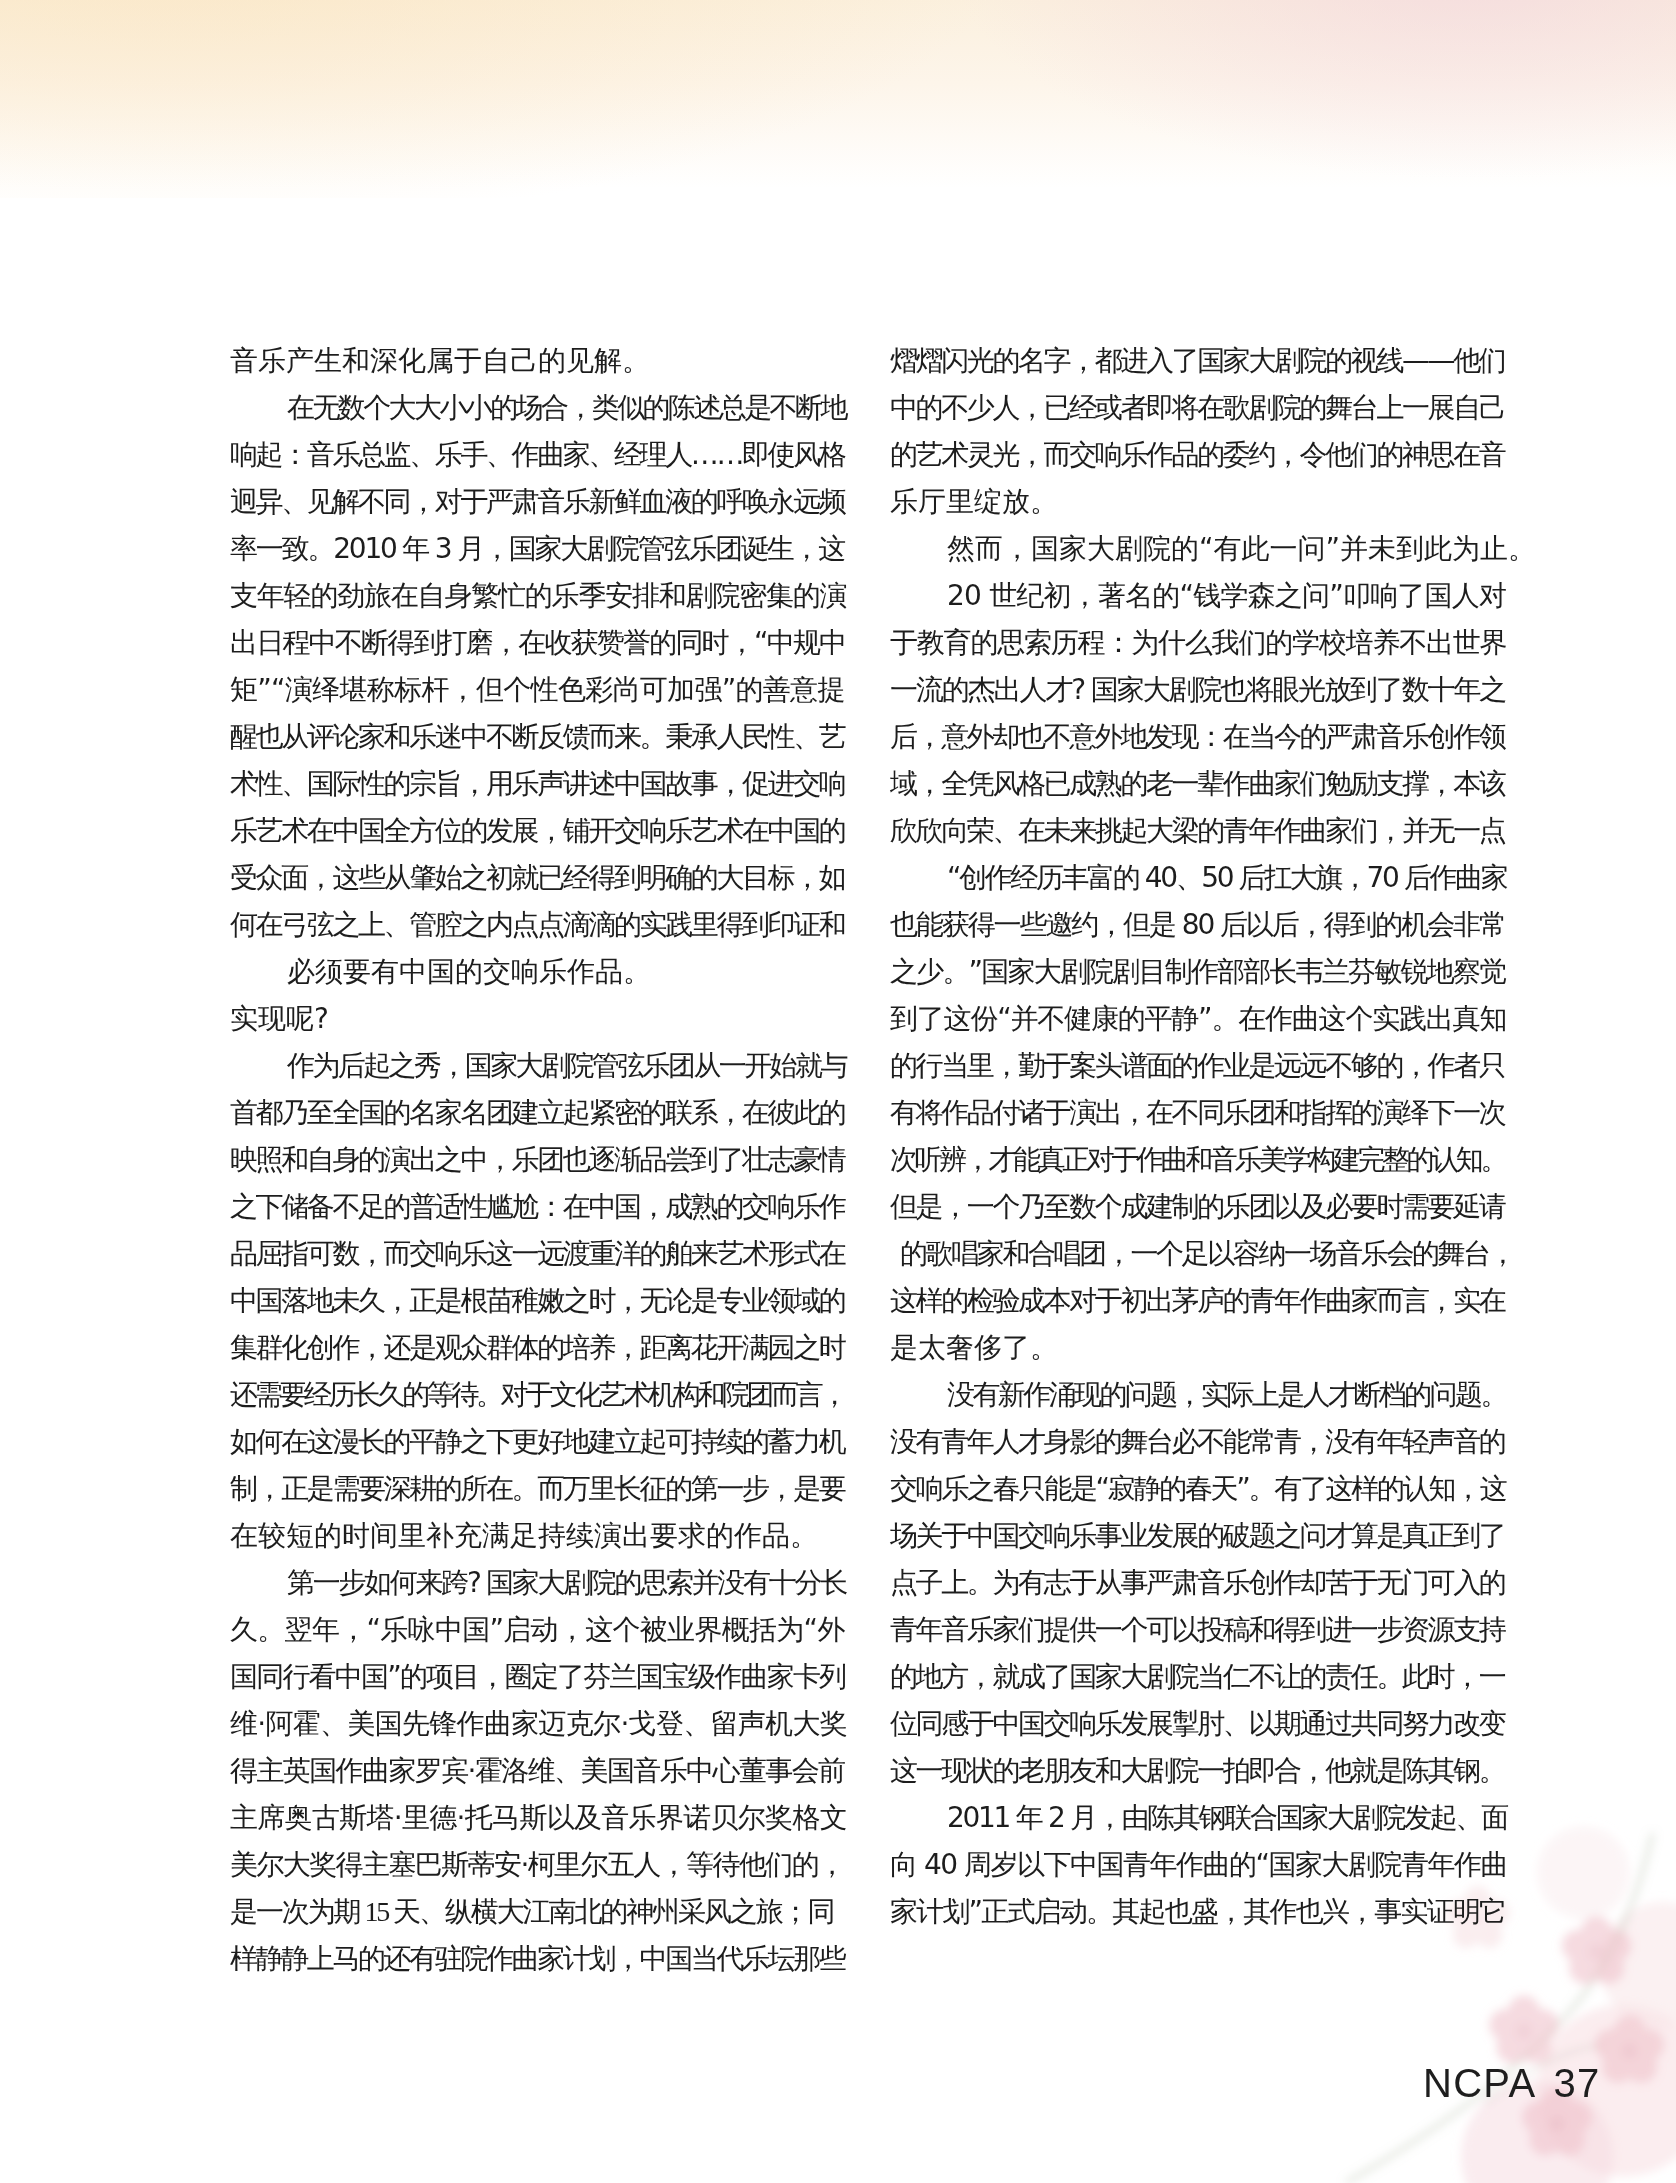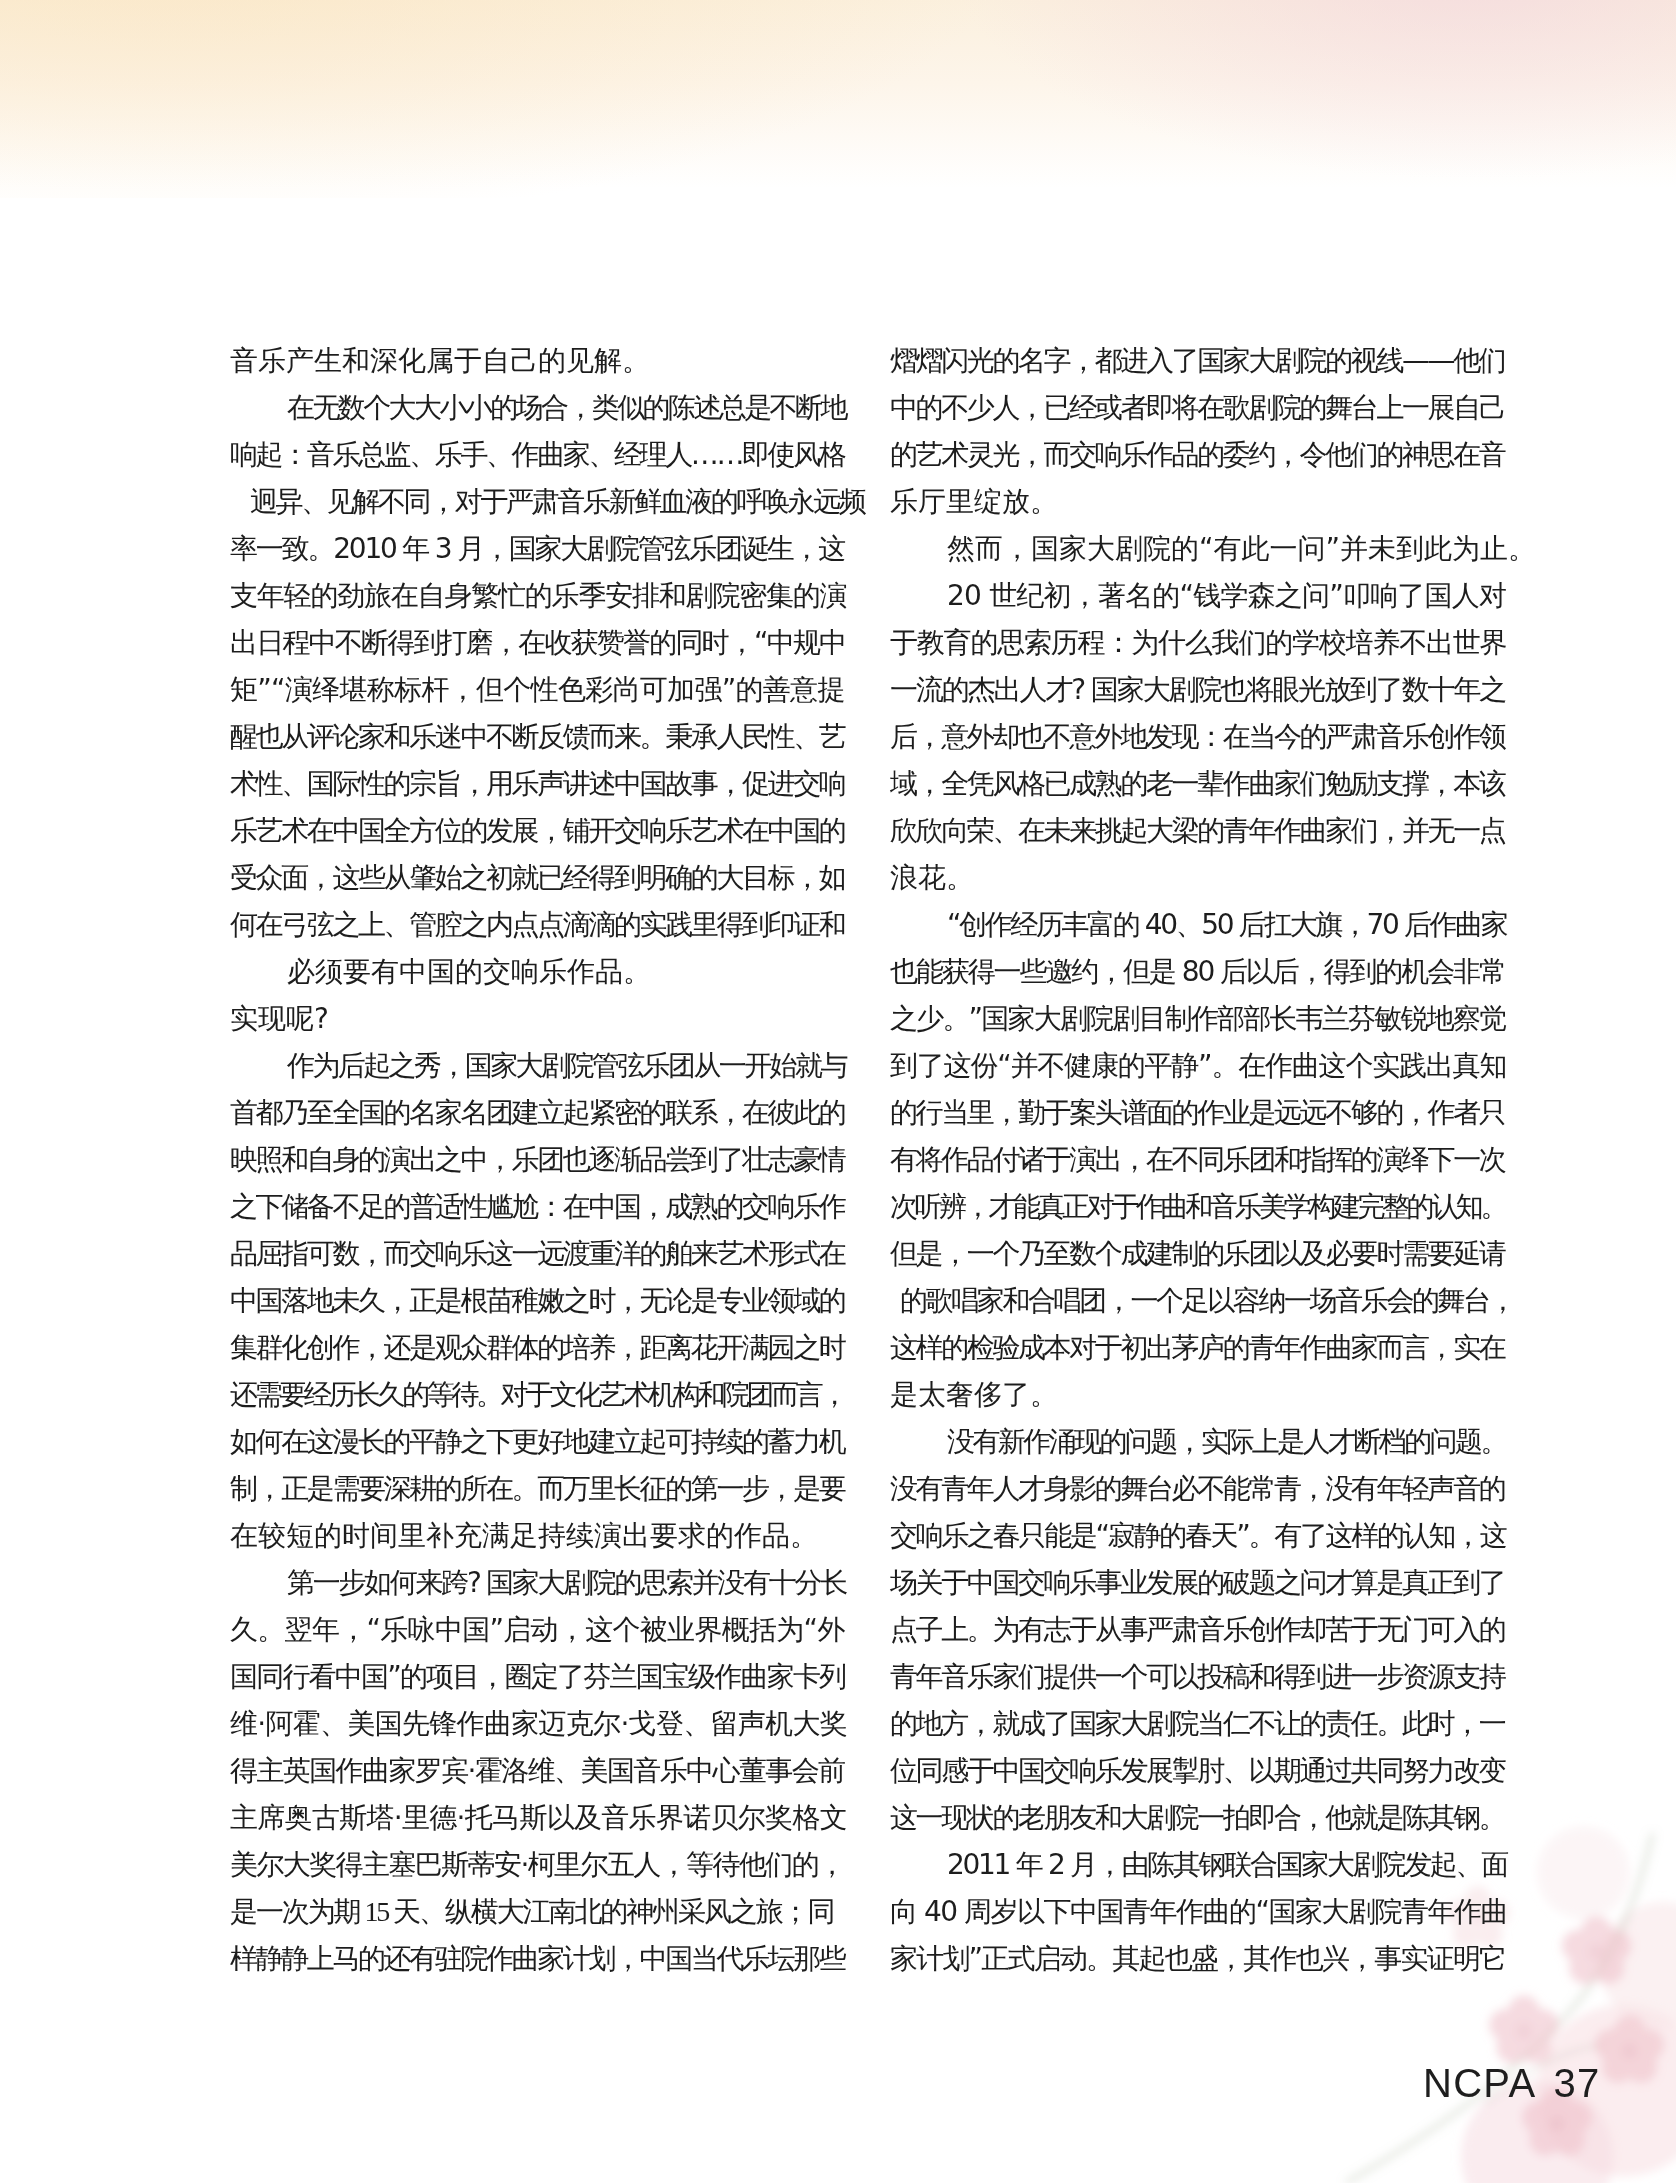--- a/index.html
+++ b/index.html
@@ -88,21 +88,21 @@
           <circle cx="240" cy="280" r="8"></circle>
       </g>
     </g>
   </svg>
 
   <main class="article">
     <section class="column col-left">
         <div class="line para-end">音乐产生和深化属于自己的见解。</div>
         <div class="line indent" style="letter-spacing: -2.6px;">在无数个大大小小的场合，类似的陈述总是不断地</div>
         <div class="line" style="letter-spacing: -2.4px;">响起：音乐总监、乐手、作曲家、经理人……即使风格</div>
-        <div class="line" style="letter-spacing: -2.4px; margin-left: 20px;">迥异、见解不同，对于严肃音乐新鲜血液的呼唤永远频</div>
+        <div class="line" style="letter-spacing: -2.4px;">迥异、见解不同，对于严肃音乐新鲜血液的呼唤永远频</div>
         <div class="line" style="letter-spacing: -2.2px;">率一致。2010 年 3 月，国家大剧院管弦乐团诞生，这</div>
         <div class="line" style="letter-spacing: -1.2px;">支年轻的劲旅在自身繁忙的乐季安排和剧院密集的演</div>
         <div class="line" style="letter-spacing: -1.8px;">出日程中不断得到打磨，在收获赞誉的同时，“中规中</div>
         <div class="line" style="letter-spacing: -0.7px;">矩”“演绎堪称标杆，但个性色彩尚可加强”的善意提</div>
         <div class="line" style="letter-spacing: -2.4px;">醒也从评论家和乐迷中不断反馈而来。秉承人民性、艺</div>
         <div class="line" style="letter-spacing: -2.4px;">术性、国际性的宗旨，用乐声讲述中国故事，促进交响</div>
         <div class="line" style="letter-spacing: -2.4px;">乐艺术在中国全方位的发展，铺开交响乐艺术在中国的</div>
         <div class="line" style="letter-spacing: -2.4px;">受众面，这些从肇始之初就已经得到明确的大目标，如</div>
         <div class="line" style="letter-spacing: -2.4px;">何在弓弦之上、管腔之内点点滴滴的实践里得到印证和</div>
         <div class="line indent para-end">必须要有中国的交响乐作品。</div>
@@ -133,21 +133,20 @@
         <div class="line" style="letter-spacing: -2.4px;">中的不少人，已经或者即将在歌剧院的舞台上一展自己</div>
         <div class="line" style="letter-spacing: -2.4px;">的艺术灵光，而交响乐作品的委约，令他们的神思在音</div>
         <div class="line para-end">乐厅里绽放。</div>
         <div class="line indent para-end">然而，国家大剧院的“有此一问”并未到此为止。</div>
         <div class="line indent" style="letter-spacing: -0.8px;">20 世纪初，著名的“钱学森之问”叩响了国人对</div>
         <div class="line" style="letter-spacing: -1.2px;">于教育的思索历程：为什么我们的学校培养不出世界</div>
         <div class="line" style="letter-spacing: -2.1px;">一流的杰出人才? 国家大剧院也将眼光放到了数十年之</div>
         <div class="line" style="letter-spacing: -2.4px;">后，意外却也不意外地发现：在当今的严肃音乐创作领</div>
         <div class="line" style="letter-spacing: -2.4px;">域，全凭风格已成熟的老一辈作曲家们勉励支撑，本该</div>
         <div class="line" style="letter-spacing: -2.4px;">欣欣向荣、在未来挑起大梁的青年作曲家们，并无一点</div>
-        <div class="line para-end">浪花。</div>
         <div class="line indent" style="letter-spacing: -2.4px;">“创作经历丰富的 40、50 后扛大旗，70 后作曲家</div>
         <div class="line" style="letter-spacing: -2.1px;">也能获得一些邀约，但是 80 后以后，得到的机会非常</div>
         <div class="line" style="letter-spacing: -1.8px;">之少。”国家大剧院剧目制作部部长韦兰芬敏锐地察觉</div>
         <div class="line" style="letter-spacing: -1.2px;">到了这份“并不健康的平静”。在作曲这个实践出真知</div>
         <div class="line" style="letter-spacing: -2.4px;">的行当里，勤于案头谱面的作业是远远不够的，作者只</div>
         <div class="line" style="letter-spacing: -2.4px;">有将作品付诸于演出，在不同乐团和指挥的演绎下一次</div>
         <div class="line" style="letter-spacing: -3.4px;">次听辨，才能真正对于作曲和音乐美学构建完整的认知。</div>
         <div class="line" style="letter-spacing: -2.4px;">但是，一个乃至数个成建制的乐团以及必要时需要延请</div>
         <div class="line" style="letter-spacing: -2.4px; margin-left: 10px;">的歌唱家和合唱团，一个足以容纳一场音乐会的舞台，</div>
         <div class="line" style="letter-spacing: -2.4px;">这样的检验成本对于初出茅庐的青年作曲家而言，实在</div>

